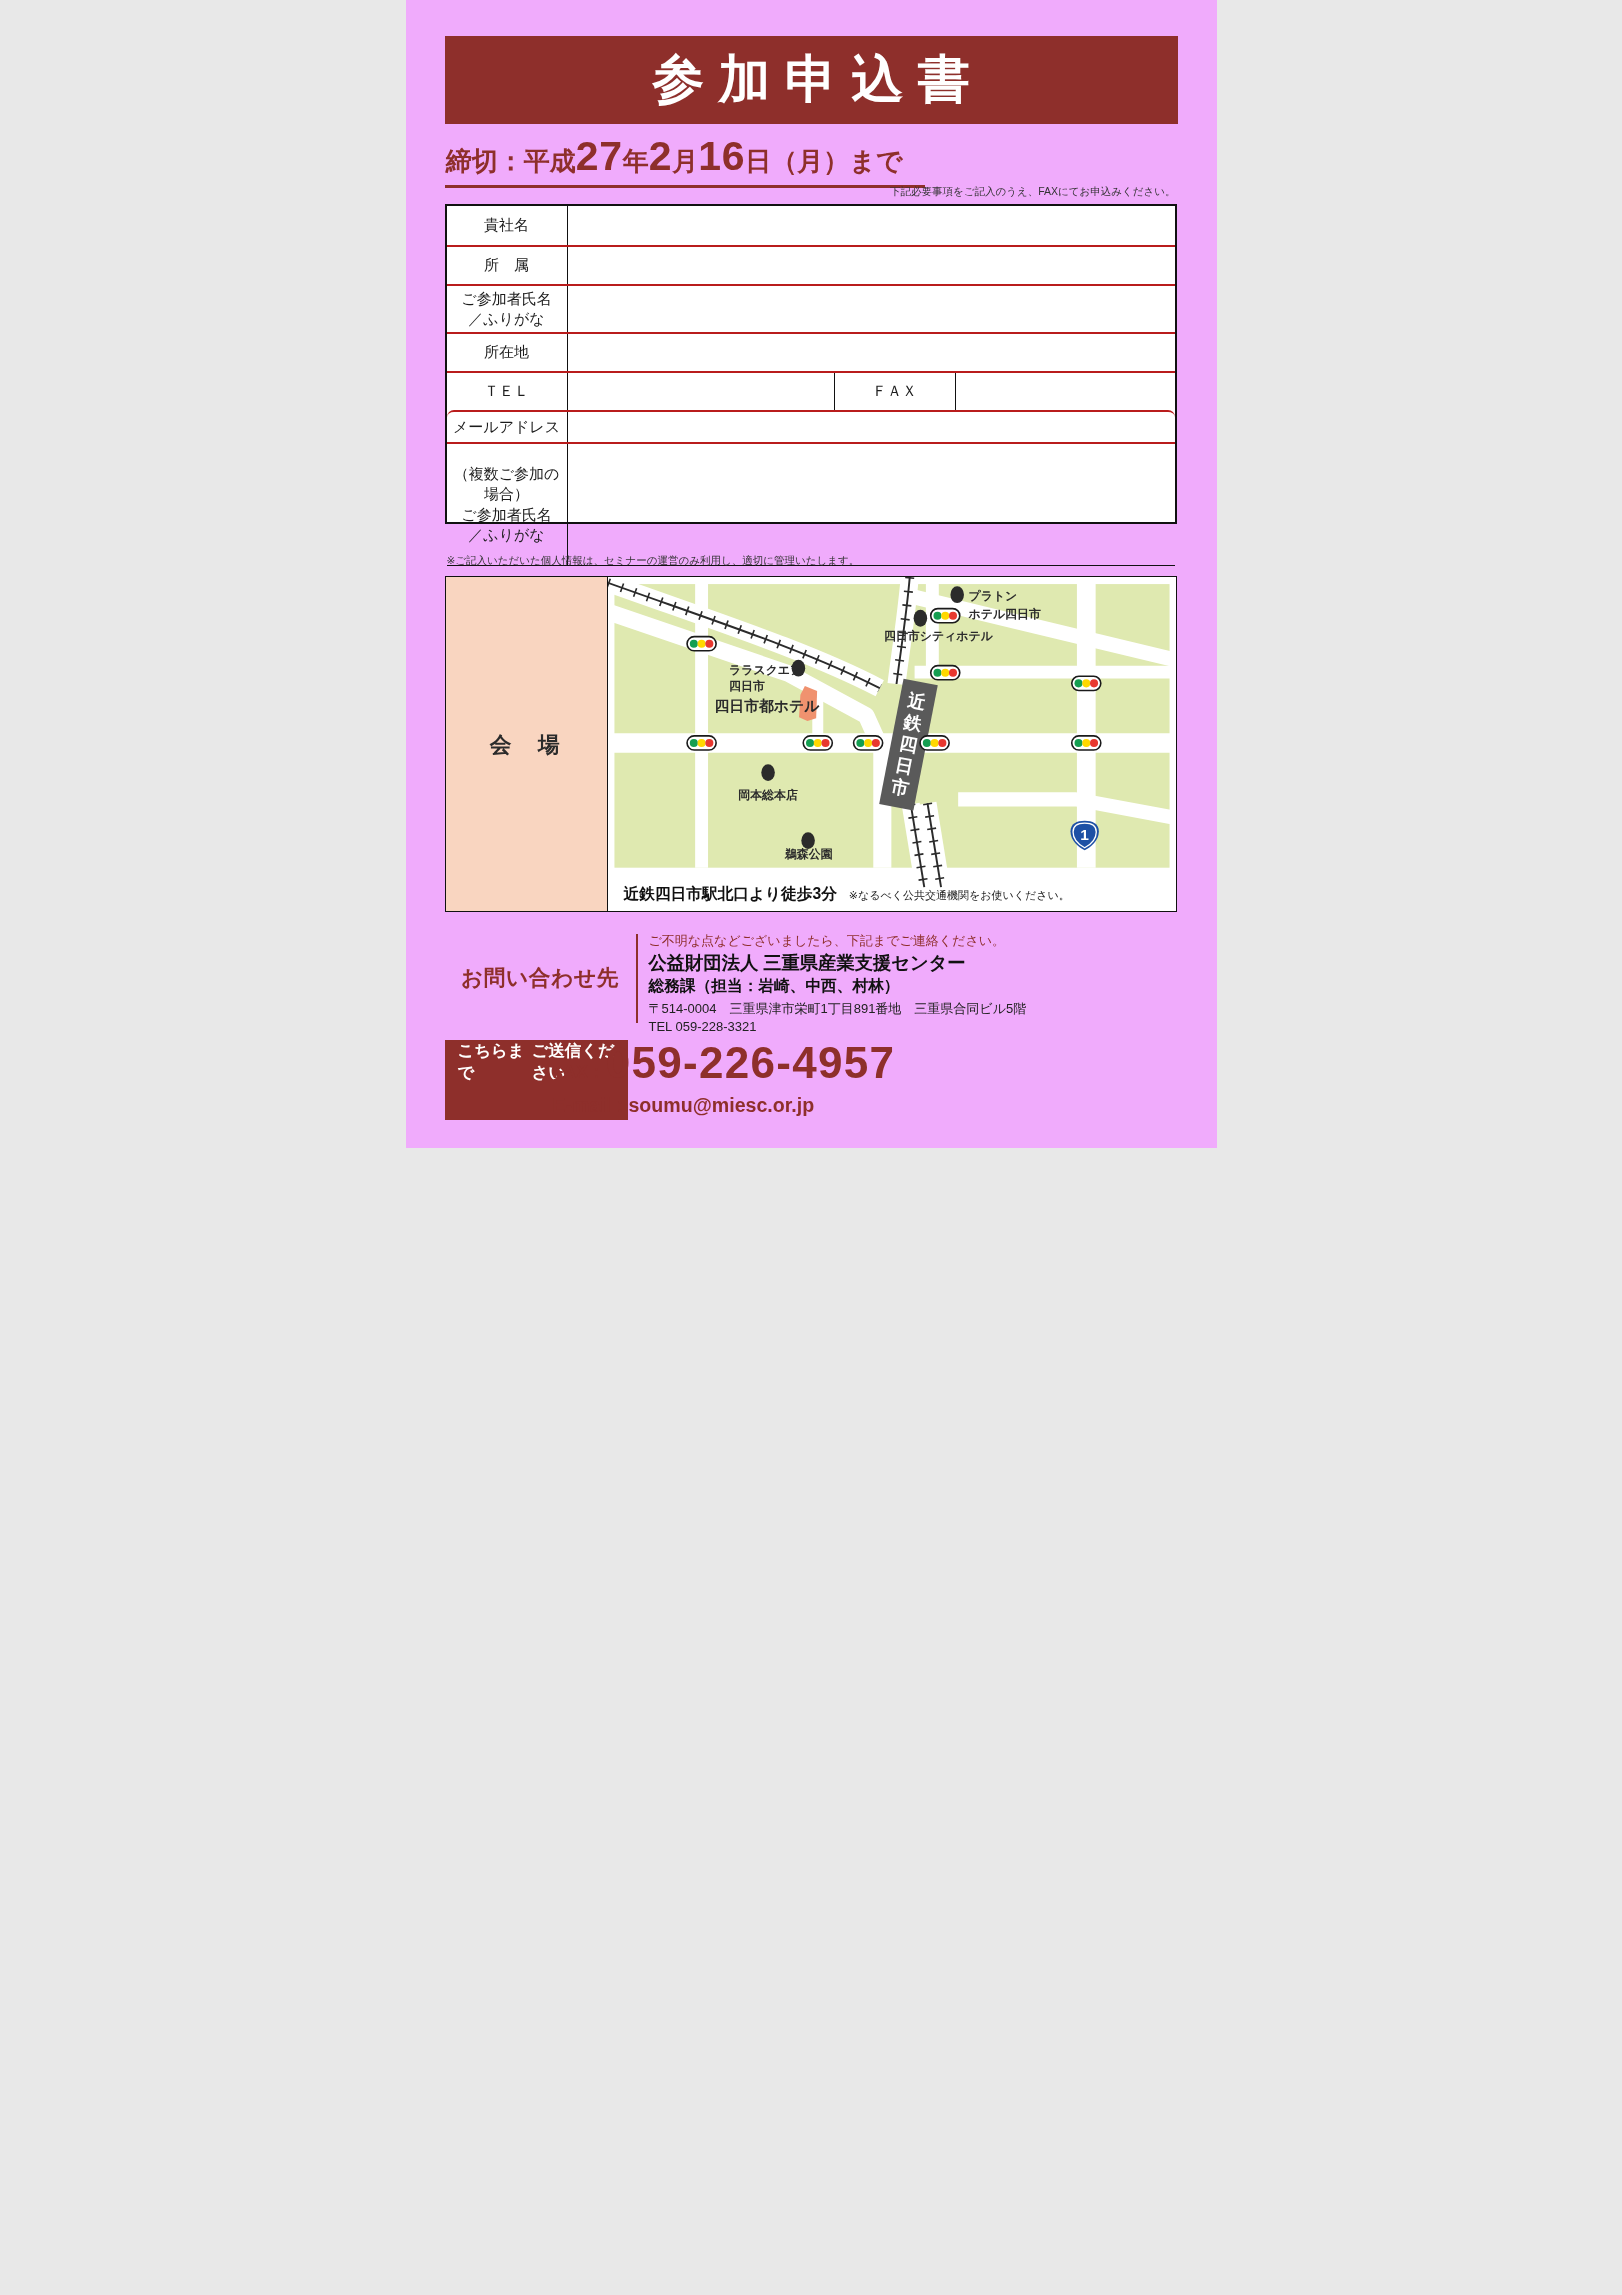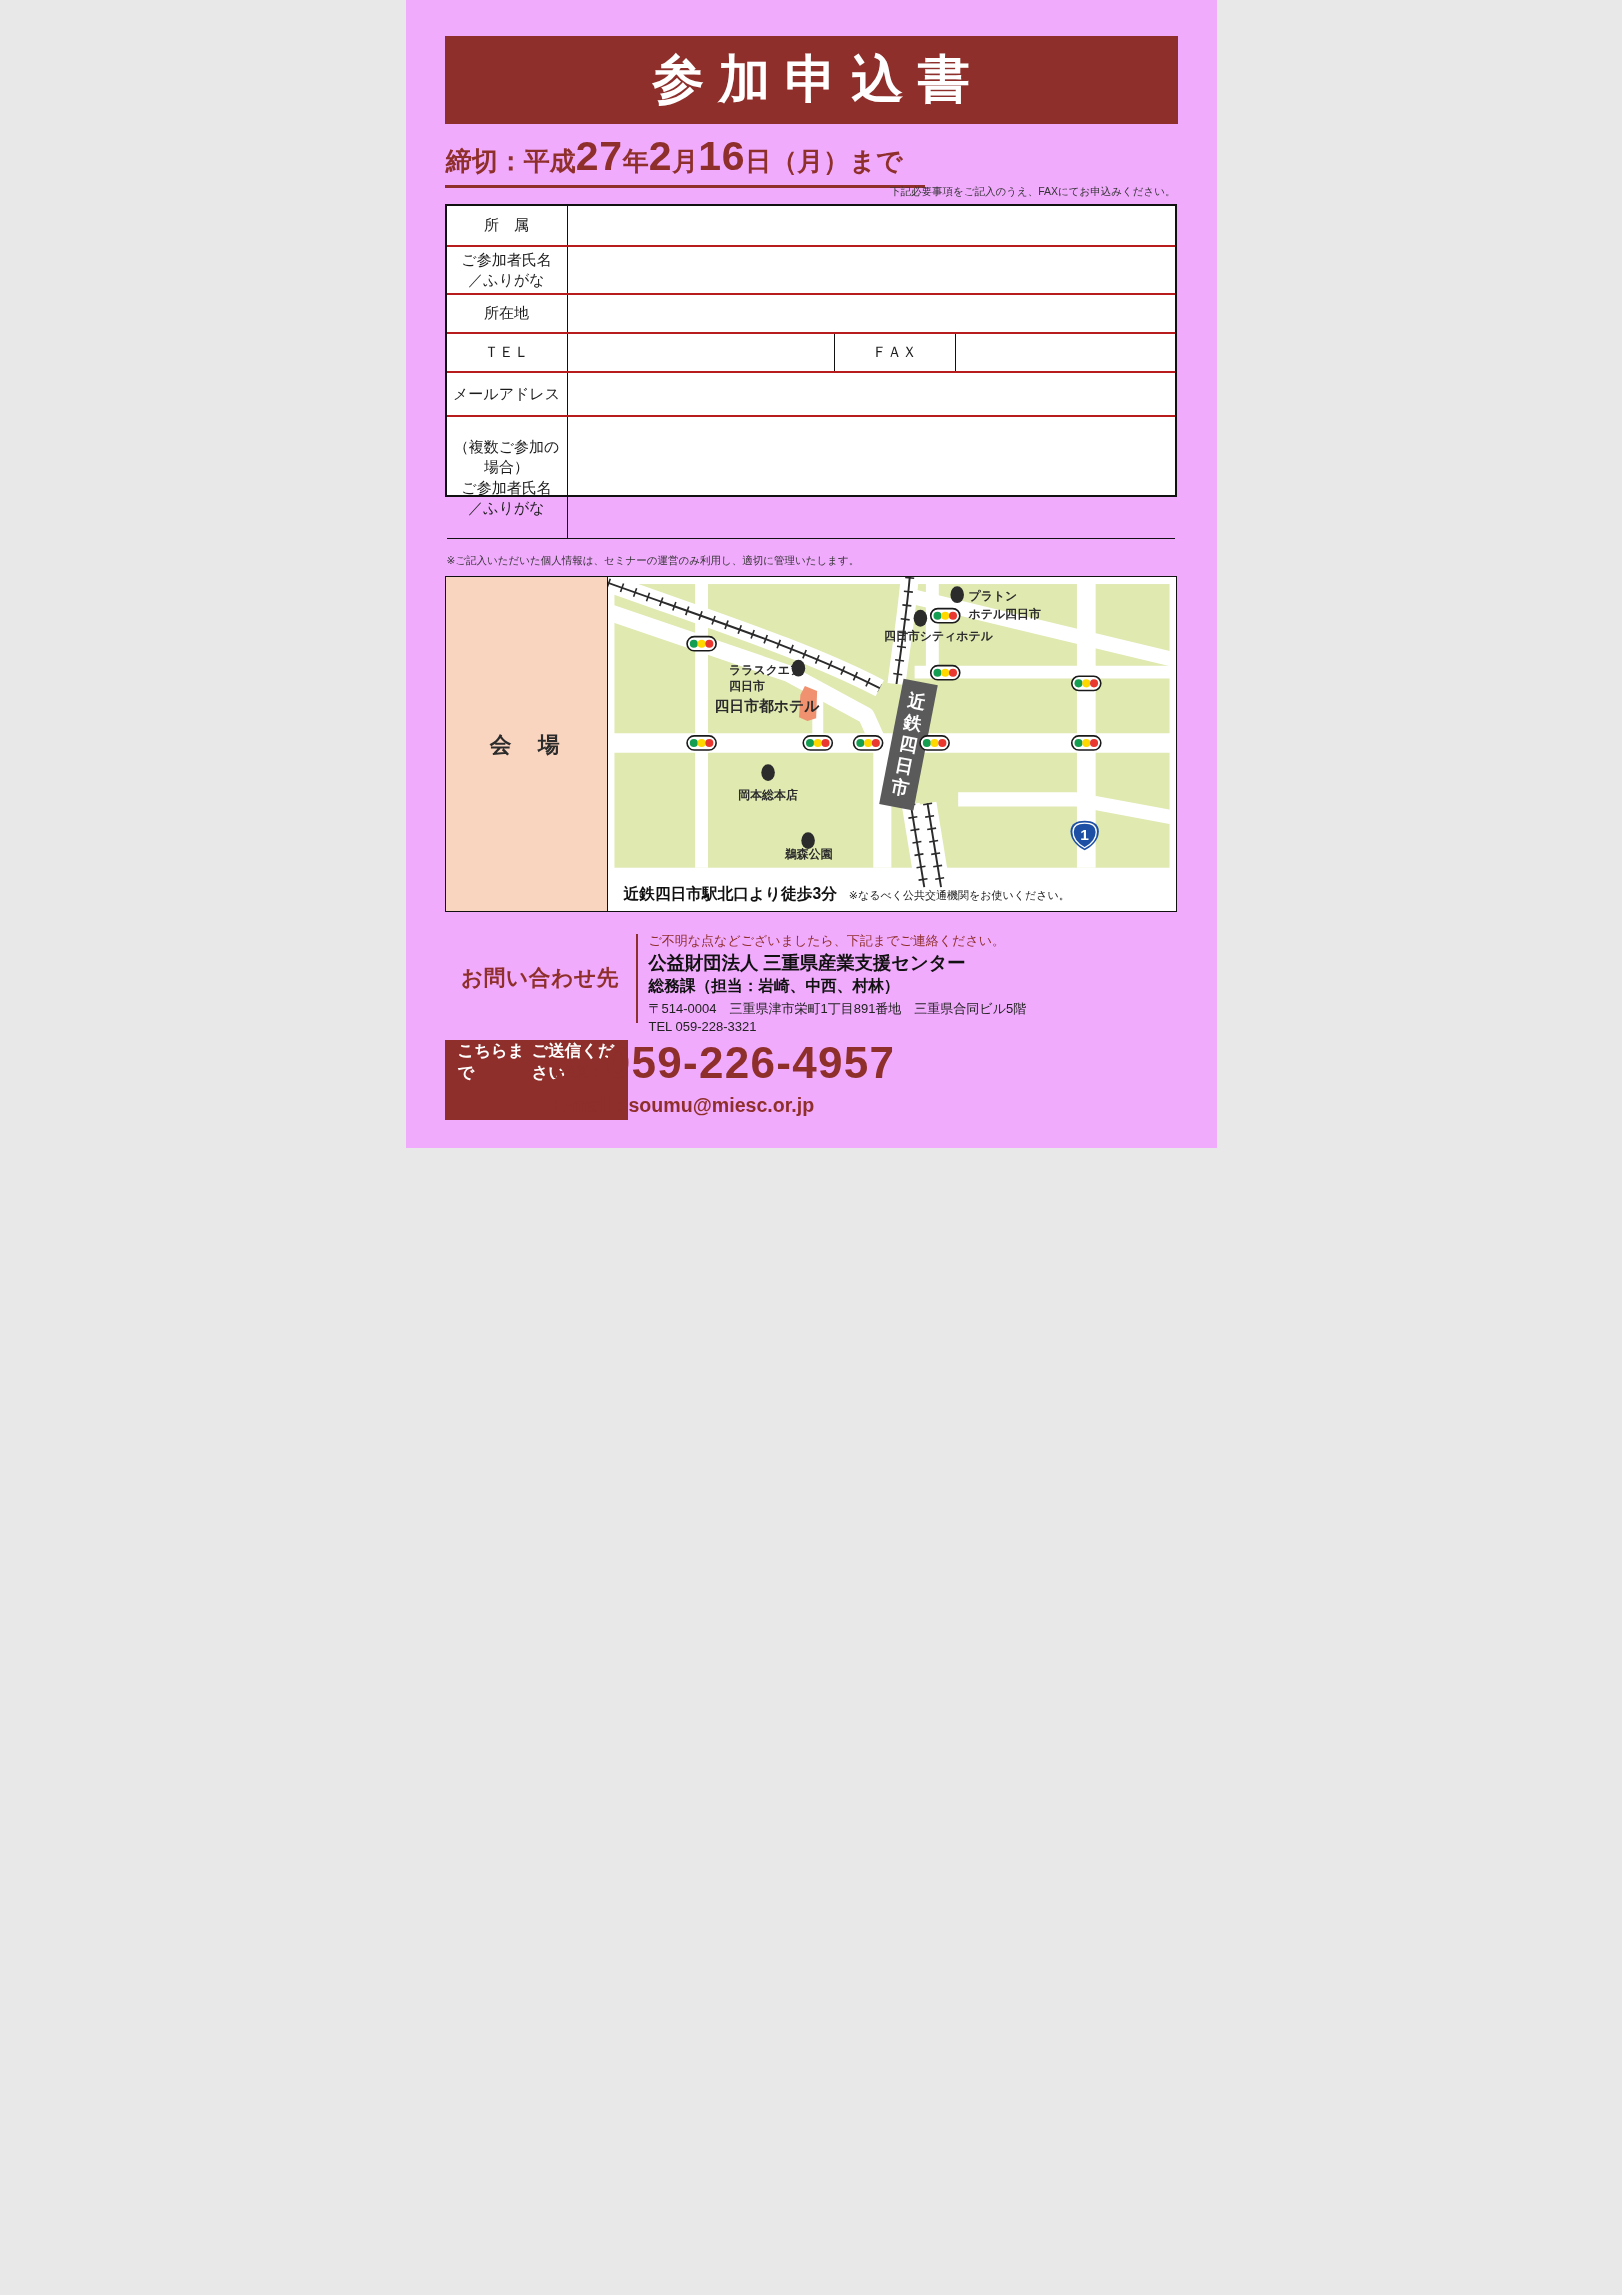--- a/index.html
+++ b/index.html
@@ -21,21 +21,21 @@
   .ftable{position:absolute;left:39px;top:204px;width:732px;border:2px solid #111;background:#fff;box-sizing:border-box;}
   .frow{display:flex;border-top:2px solid #b91c1c;box-sizing:border-box;}
   .frow:first-child{border-top:none;}
   .lbl{width:121px;flex:0 0 121px;border-right:1.3px solid #111;display:flex;align-items:center;justify-content:center;
     text-align:center;font-size:15px;color:#1c1c1c;white-space:pre-line;line-height:1.35;box-sizing:border-box;}
   .val{flex:1;}
   .val2{width:267px;flex:0 0 267px;border-right:1.3px solid #111;box-sizing:border-box;}
   .vstack{flex:1;display:flex;flex-direction:column;}
   .vstack .half{flex:1;}
   .vstack .half + .half{border-top:1.3px solid #111;}
-  .h61{height:39px;} .h75{height:48px;} .h62{height:44px;} .h152{height:80px;flex-direction:column;}
+  .h61{height:39px;} .h75{height:48px;} .h62{height:32px;border-radius:7px;} .h152{height:80px;flex-direction:column;}
   .privacy{position:absolute;left:41px;top:554px;font-size:10.5px;color:#333;}
   
   .venue{position:absolute;left:39px;top:576px;width:732px;height:336px;border:1.3px solid #111;box-sizing:border-box;background:#fff;}
   .venue .pink{position:absolute;left:0;top:0;bottom:0;width:161px;background:#f9d5c0;border-right:1.3px solid #111;
     display:flex;align-items:center;justify-content:center;}
   .venue .pink span{font-size:21.6px;color:#2b2b2b;font-weight:600;letter-spacing:2.6px;}
   .venue svg{position:absolute;left:162px;top:0;}
   .mapcaption{position:absolute;left:178px;bottom:6.5px;display:flex;align-items:baseline;gap:11.8px;white-space:nowrap;}
   .mapcaption .b{font-size:15.7px;font-weight:bold;color:#111;}
   .mapcaption .n{font-size:11px;color:#222;}
@@ -73,20 +73,24 @@
   <div class="banner">
     <h1>参加申込書</h1>
   </div>
 
   <div class="deadline">
     <span class="sm">締切：平成</span><span class="bg">27</span><span class="sm">年</span><span class="bg">2</span><span class="sm">月</span><span class="bg">16</span><span class="sm">日（月）まで</span>
   </div>
   <div class="faxnote">下記必要事項をご記入のうえ、FAXにてお申込みください。</div>
 
   <div class="ftable">
+    <div class="frow h61">
+      <div class="lbl">貴社名</div>
+      <div class="val"></div>
+    </div>
     <div class="frow h61">
       <div class="lbl">所　属</div>
       <div class="val"></div>
     </div>
     <div class="frow h75">
       <div class="lbl">ご参加者氏名
 ／ふりがな</div>
       <div class="val"></div>
     </div>
     <div class="frow h61">

